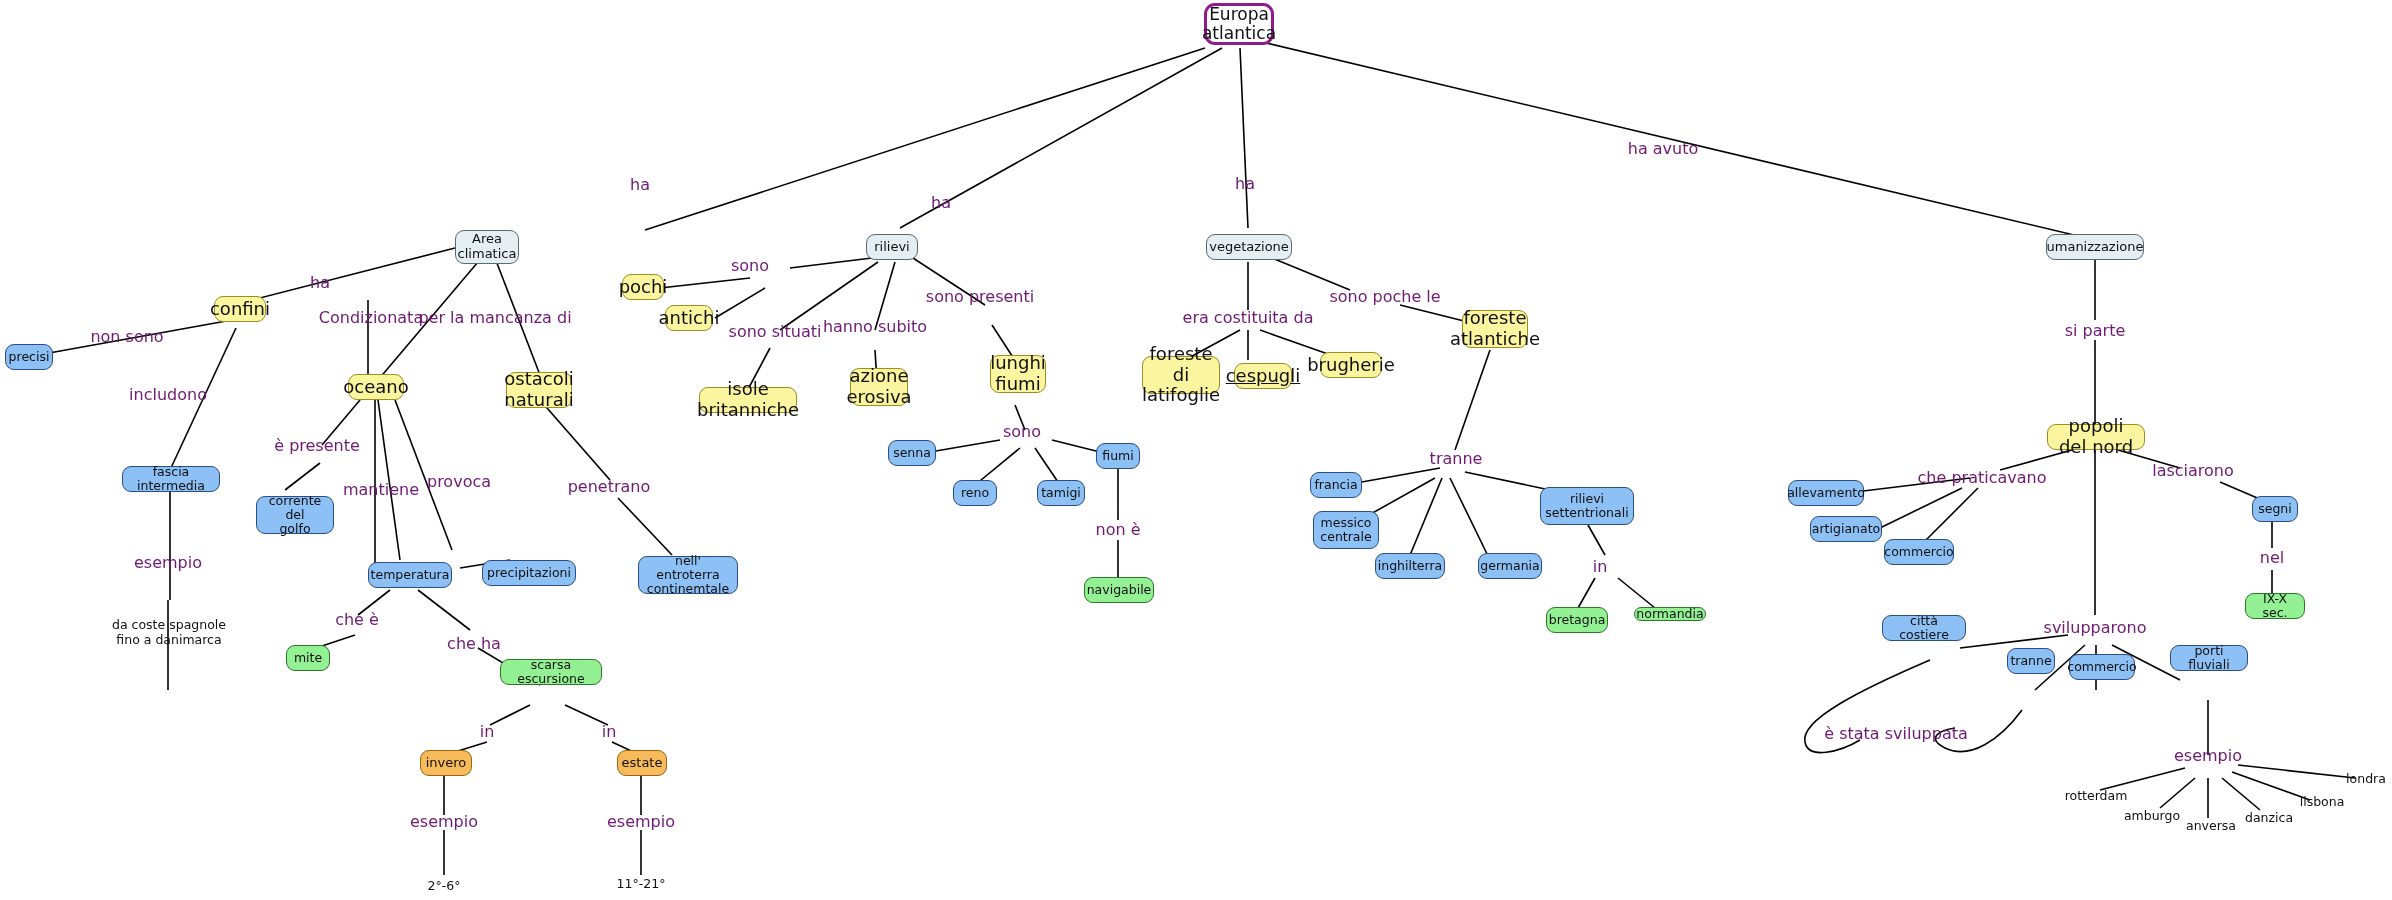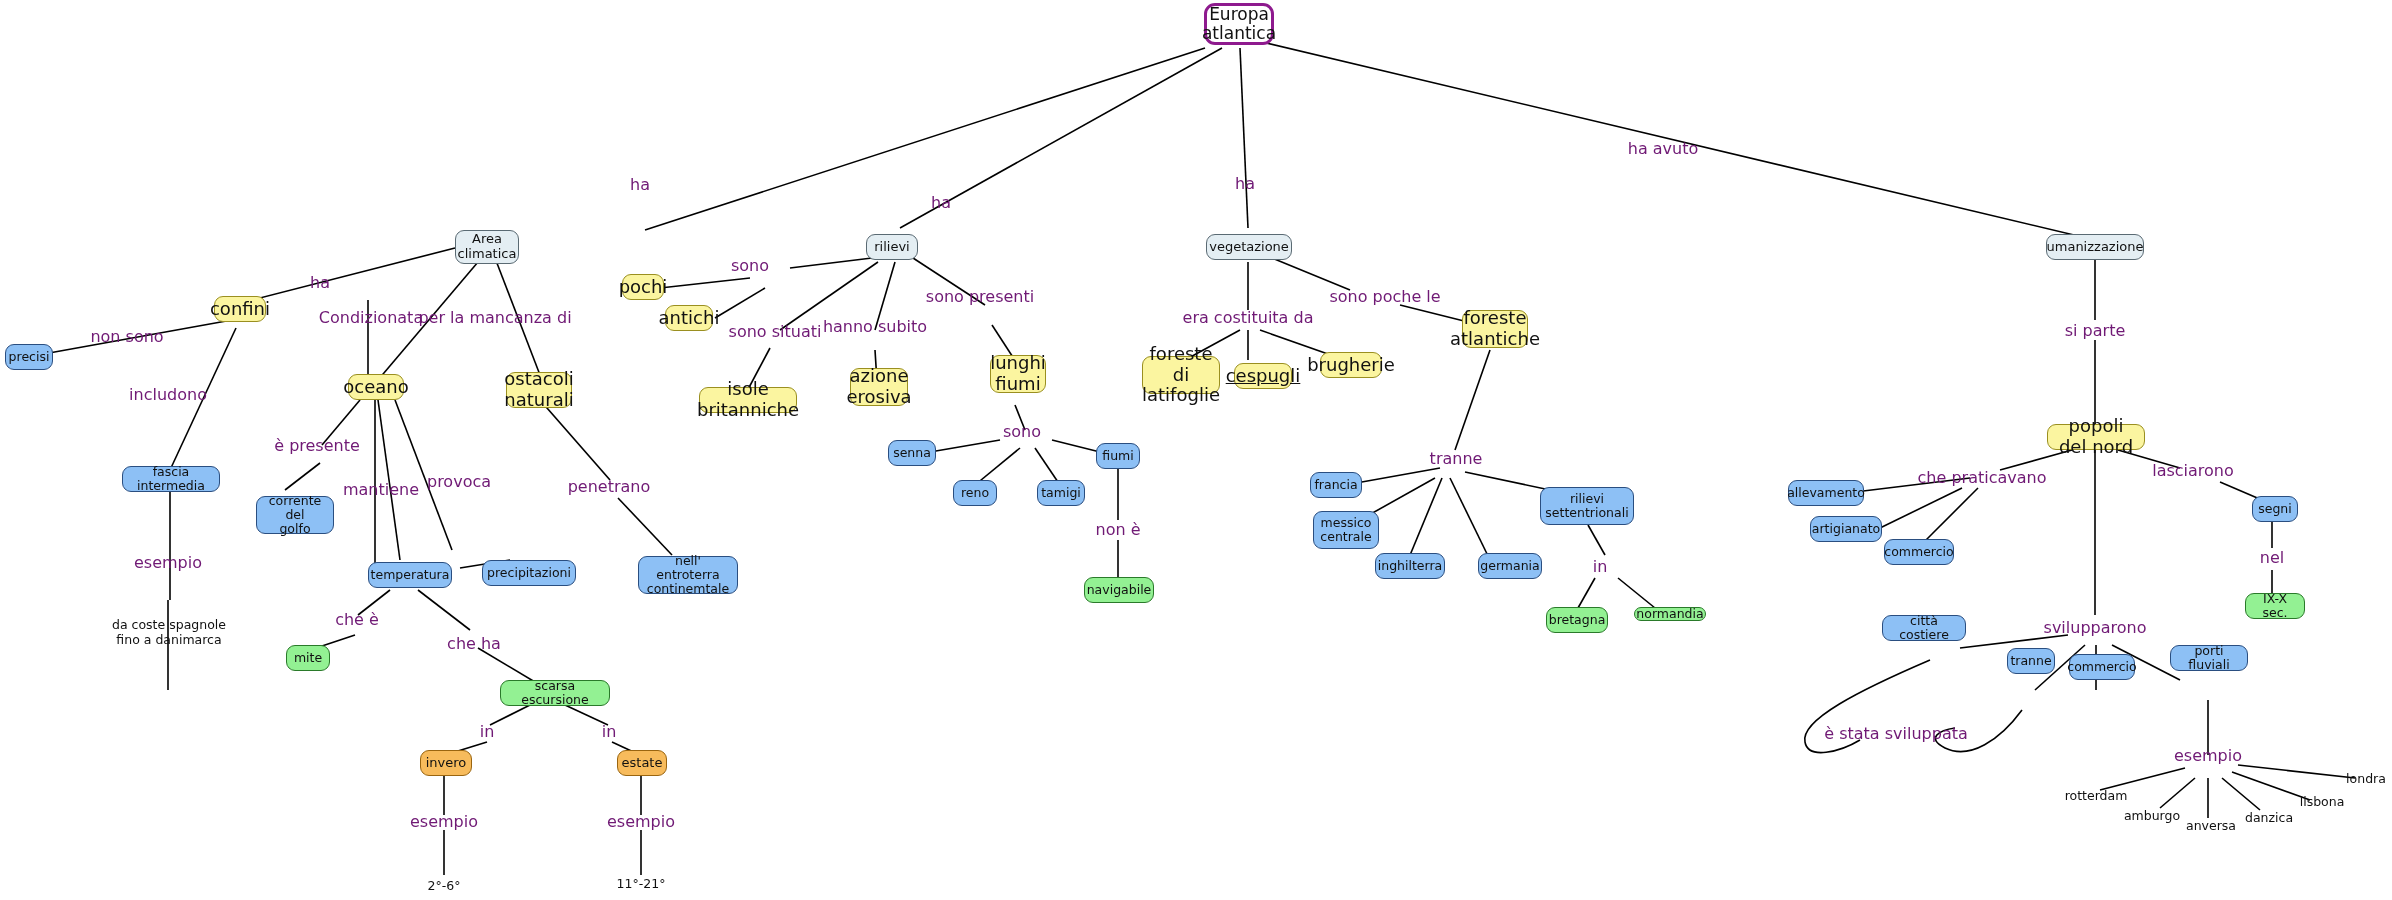--- a/index.html
+++ b/index.html
@@ -227,21 +227,21 @@
   <div class="node yellow" style="left:348px; top:374px; width:56px; height:26px;">oceano</div>
   <div class="node yellow" style="left:506px; top:372px; width:66px; height:36px;">ostacoli
 naturali</div>
   <div class="node blue" style="left:256px; top:486px; width:78px; height:38px;margin-top:10px;">corrente del
 golfo</div>
   <div class="node blue" style="left:368px; top:562px; width:84px; height:26px;">temperatura</div>
   <div class="node blue" style="left:482px; top:560px; width:94px; height:26px;">precipitazioni</div>
   <div class="node blue" style="left:638px; top:556px; width:100px; height:38px;">nell' entroterra
 continemtale</div>
   <div class="node green" style="left:286px; top:645px; width:44px; height:26px;">mite</div>
-  <div class="node green" style="left:500px; top:680px; width:110px; height:26px;">scarsa escursione</div>
+  <div class="node green" style="left:500px; top:659px; width:102px; height:26px;">scarsa escursione</div>
   <div class="node orange" style="left:420px; top:750px; width:52px; height:26px;">invero</div>
   <div class="node orange" style="left:617px; top:750px; width:50px; height:26px;">estate</div>
 
   <div class="node yellow" style="left:622px; top:274px; width:42px; height:26px;">pochi</div>
   <div class="node yellow" style="left:665px; top:305px; width:48px; height:26px;">antichi</div>
   <div class="node yellow" style="left:699px; top:387px; width:98px; height:26px;">isole britanniche</div>
   <div class="node yellow" style="left:850px; top:368px; width:58px; height:38px;">azione
 erosiva</div>
   <div class="node yellow" style="left:990px; top:355px; width:56px; height:38px;">lunghi
 fiumi</div>

